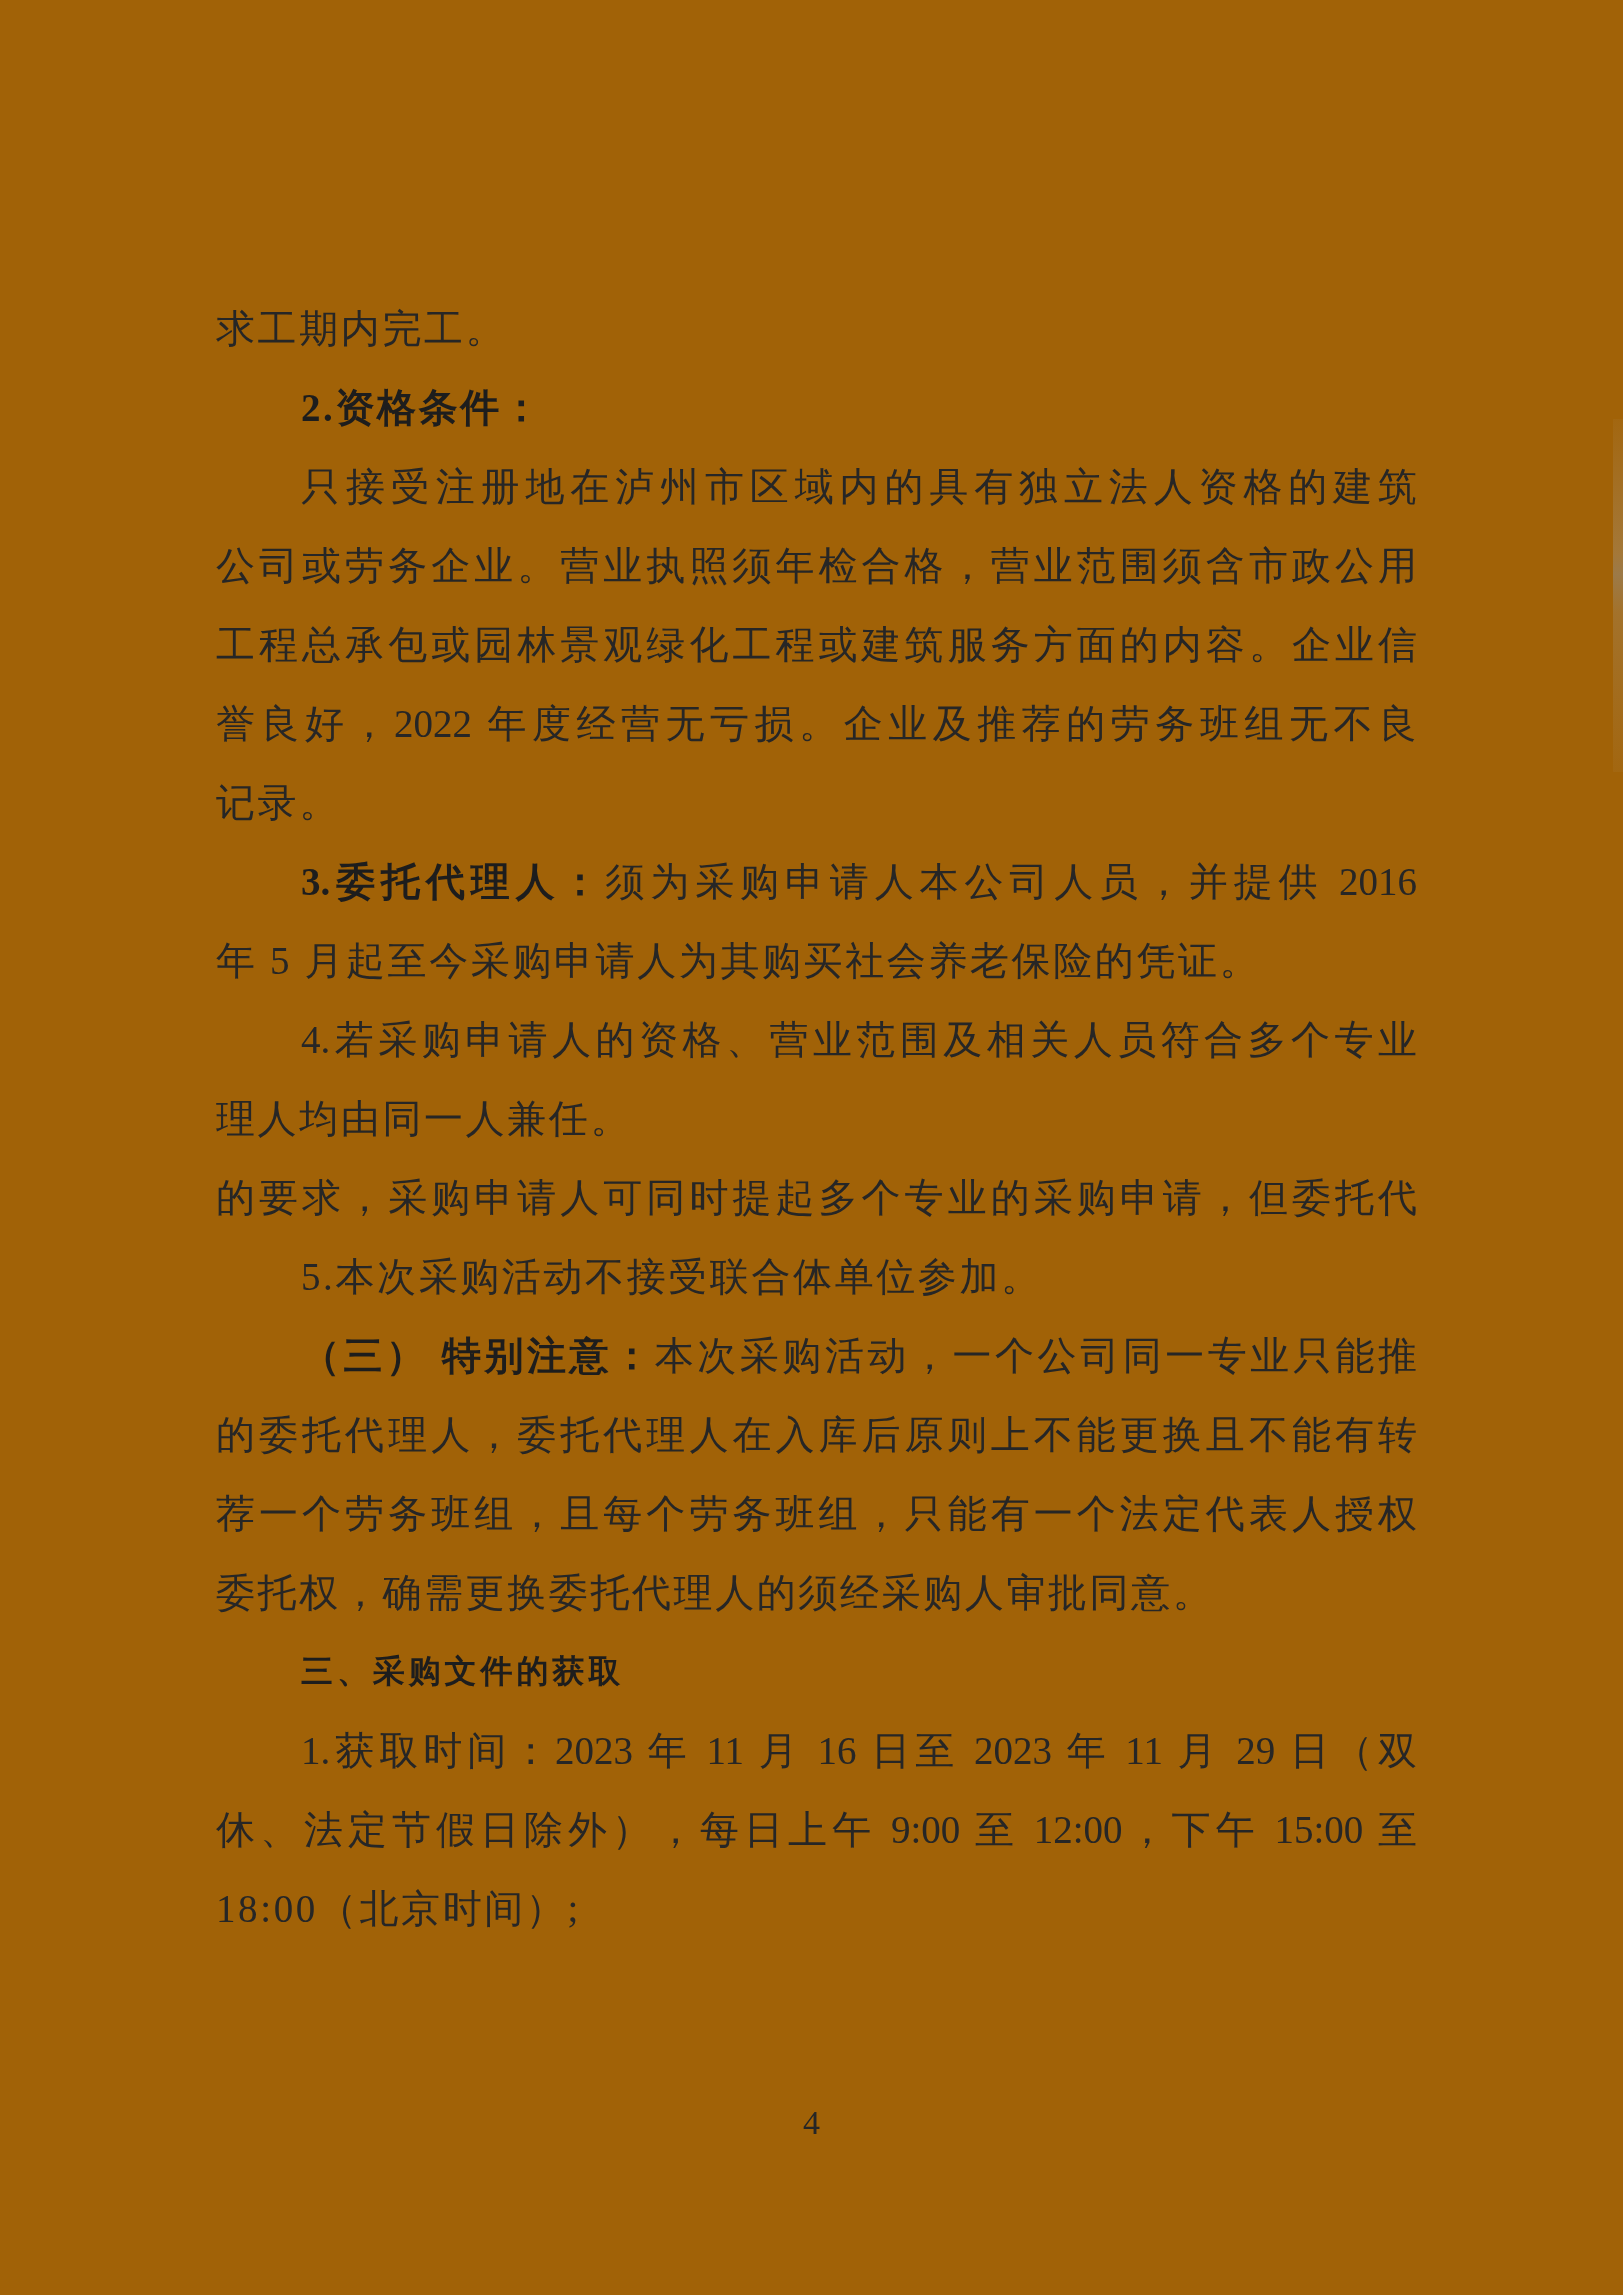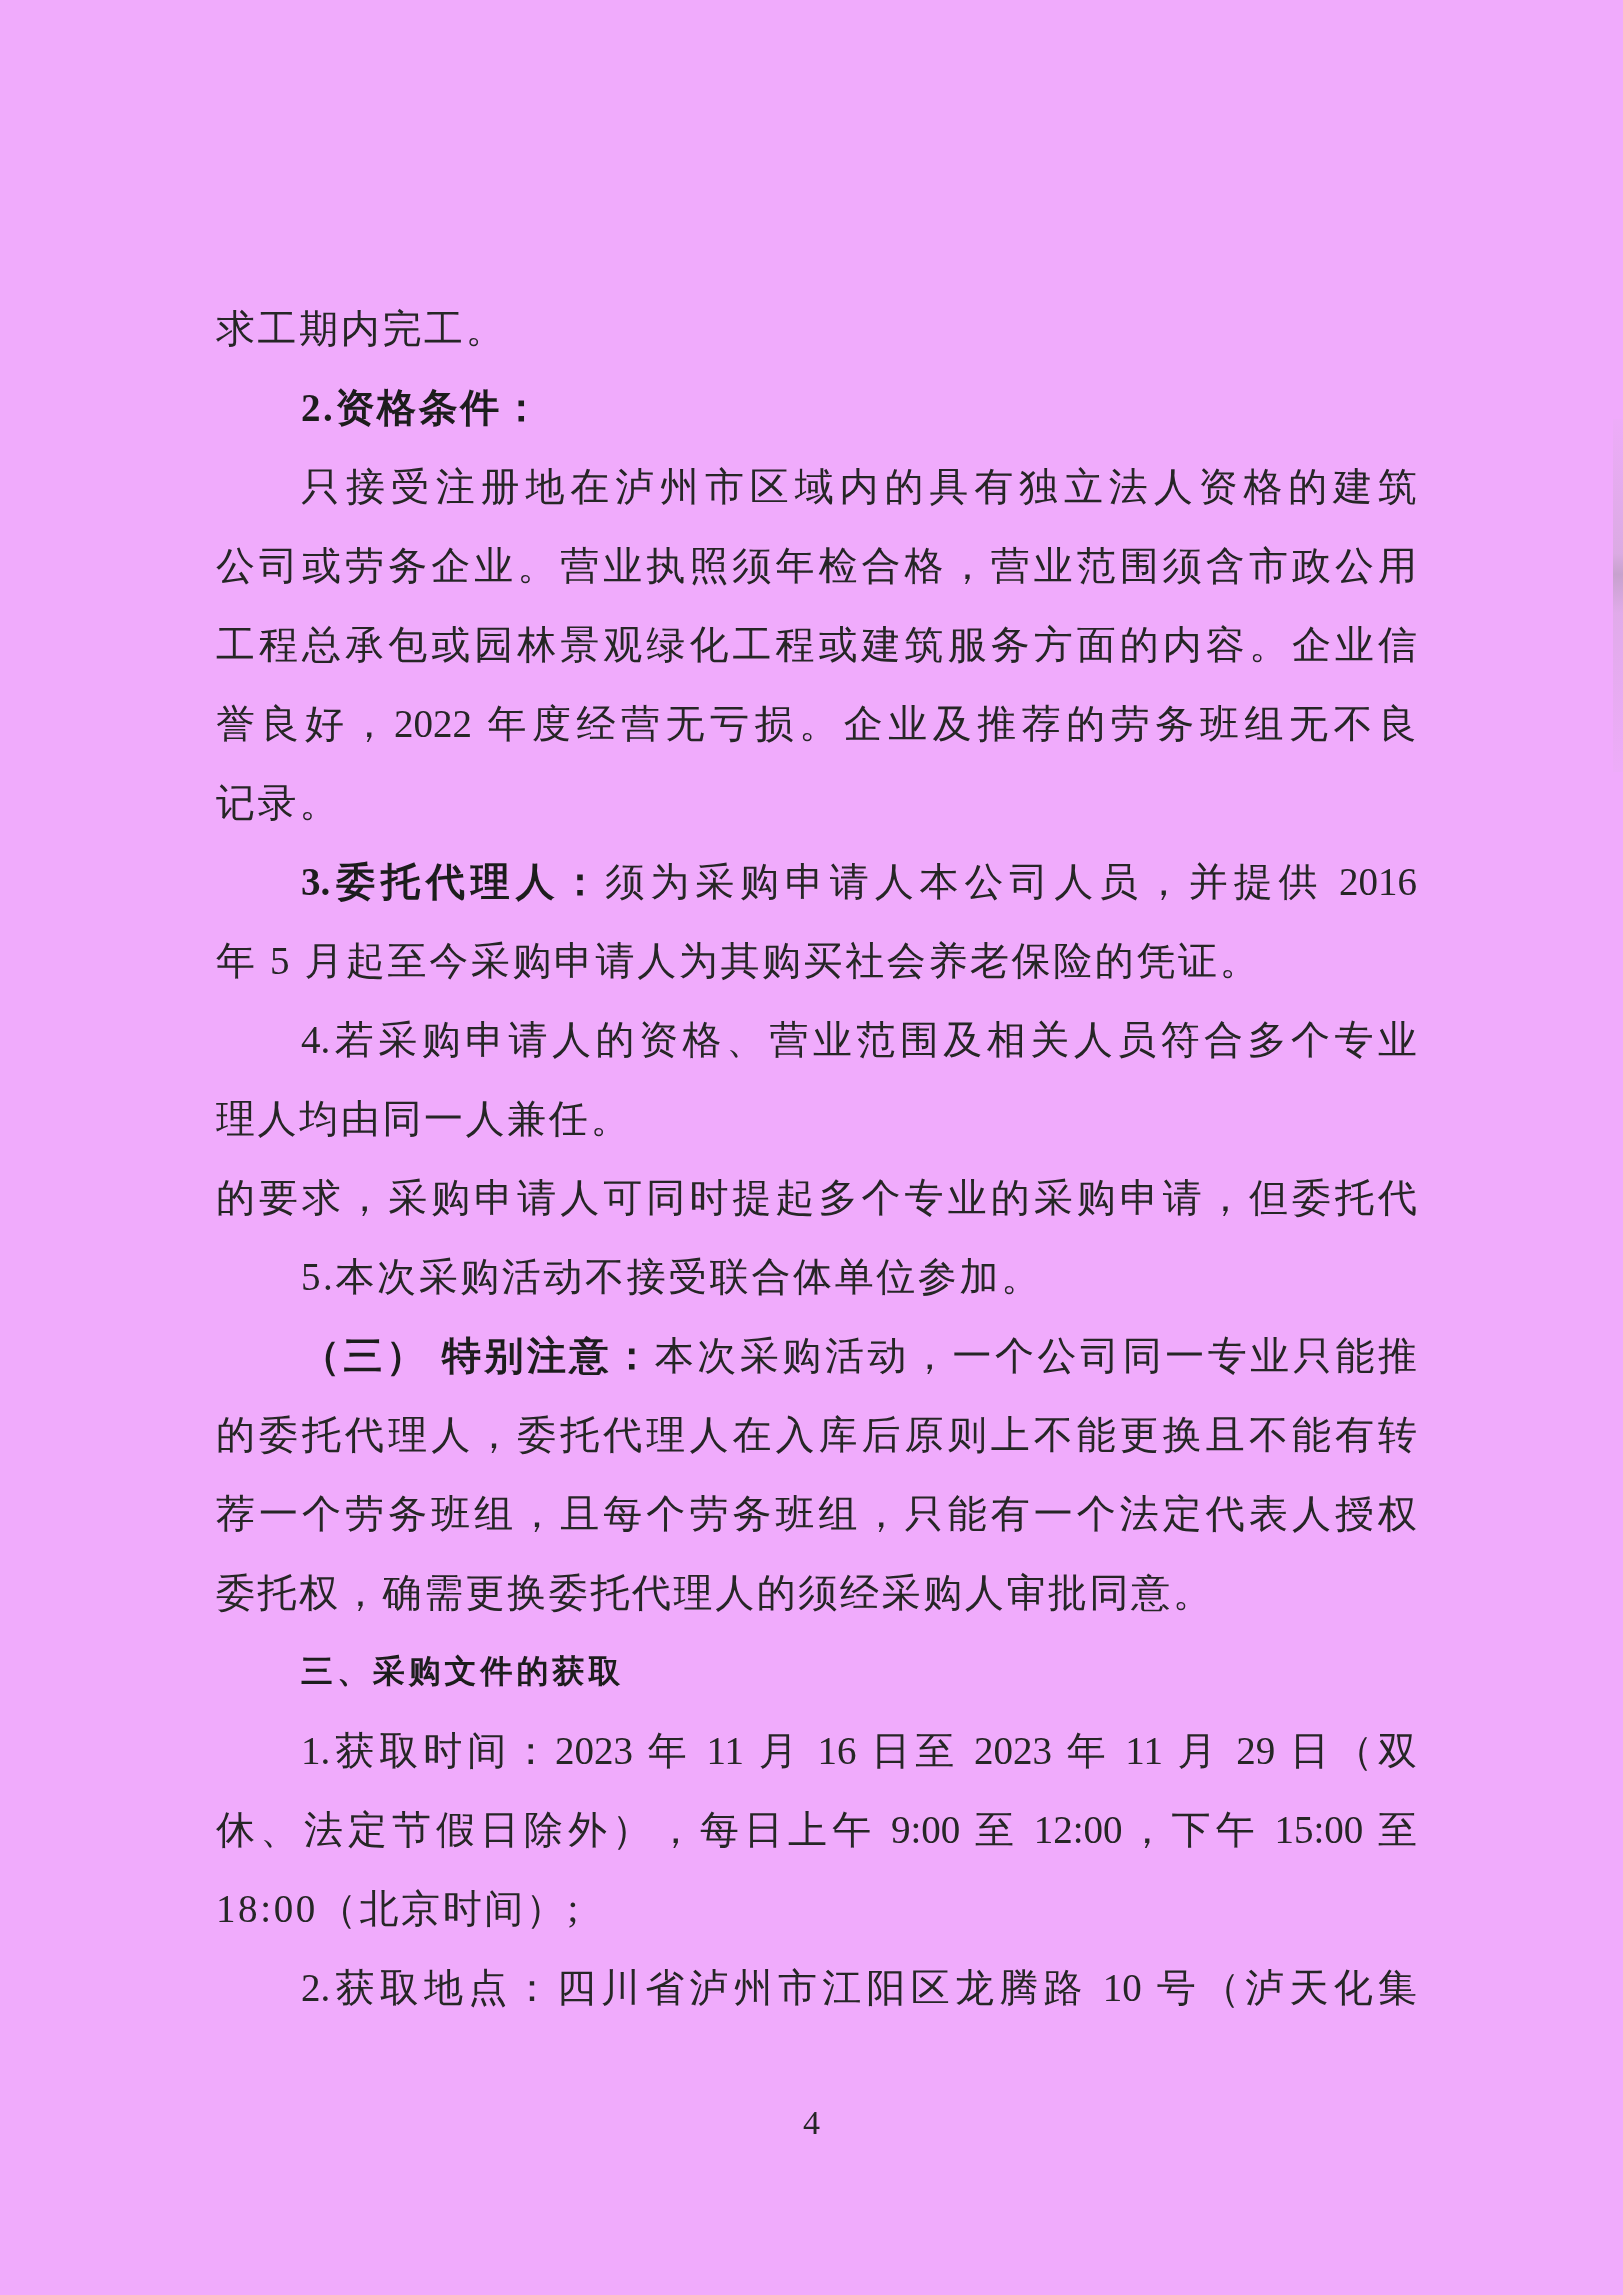--- a/index.html
+++ b/index.html
@@ -4,21 +4,21 @@
 <style>
   html, body {
     margin: 0;
     padding: 0;
     background: #9a9a9a;
   }
   .page {
     position: relative;
     width: 1623px;
     height: 2295px;
-    background: #f0abfc;
+    background: #a16207;
     overflow: hidden;
     font-family: "Liberation Serif", "DejaVu Serif", serif;
     color: #262626;
   }
   .text-block {
     position: absolute;
     left: 216px;
     top: 289px;
     width: 1201px;
   }
@@ -96,18 +96,17 @@
       <div class="line justify"><span class="seg">的要求，采购申请人可同时提起多个专业的采购申请，但委托代</span></div>
       <div class="line indent"><span class="seg">5.本次采购活动不接受联合体单位参加。</span></div>
       <div class="line indent justify"><span class="seg bold">（三） 特别注意：</span><span class="seg">本次采购活动，一个公司同一专业只能推</span></div>
       <div class="line justify"><span class="seg">的委托代理人，委托代理人在入库后原则上不能更换且不能有转</span></div>
       <div class="line justify"><span class="seg">荐一个劳务班组，且每个劳务班组，只能有一个法定代表人授权</span></div>
       <div class="line"><span class="seg">委托权，确需更换委托代理人的须经采购人审批同意。</span></div>
       <div class="line indent heading"><span class="seg bold">三、采购文件的获取</span></div>
       <div class="line indent justify"><span class="seg">1.获取时间：2023 年 11 月 16 日至 2023 年 11 月 29 日（双</span></div>
       <div class="line justify"><span class="seg">休、法定节假日除外），每日上午 9:00 至 12:00，下午 15:00 至</span></div>
       <div class="line"><span class="seg">18:00（北京时间）;</span></div>
-      <div class="line indent justify"><span class="seg">2.获取地点：四川省泸州市江阳区龙腾路 10 号（泸天化集</span></div>
     </div>
   <div class="scan-artifact"></div>
   <div class="page-number">4</div>
 </div>
 
 
 </body></html>

